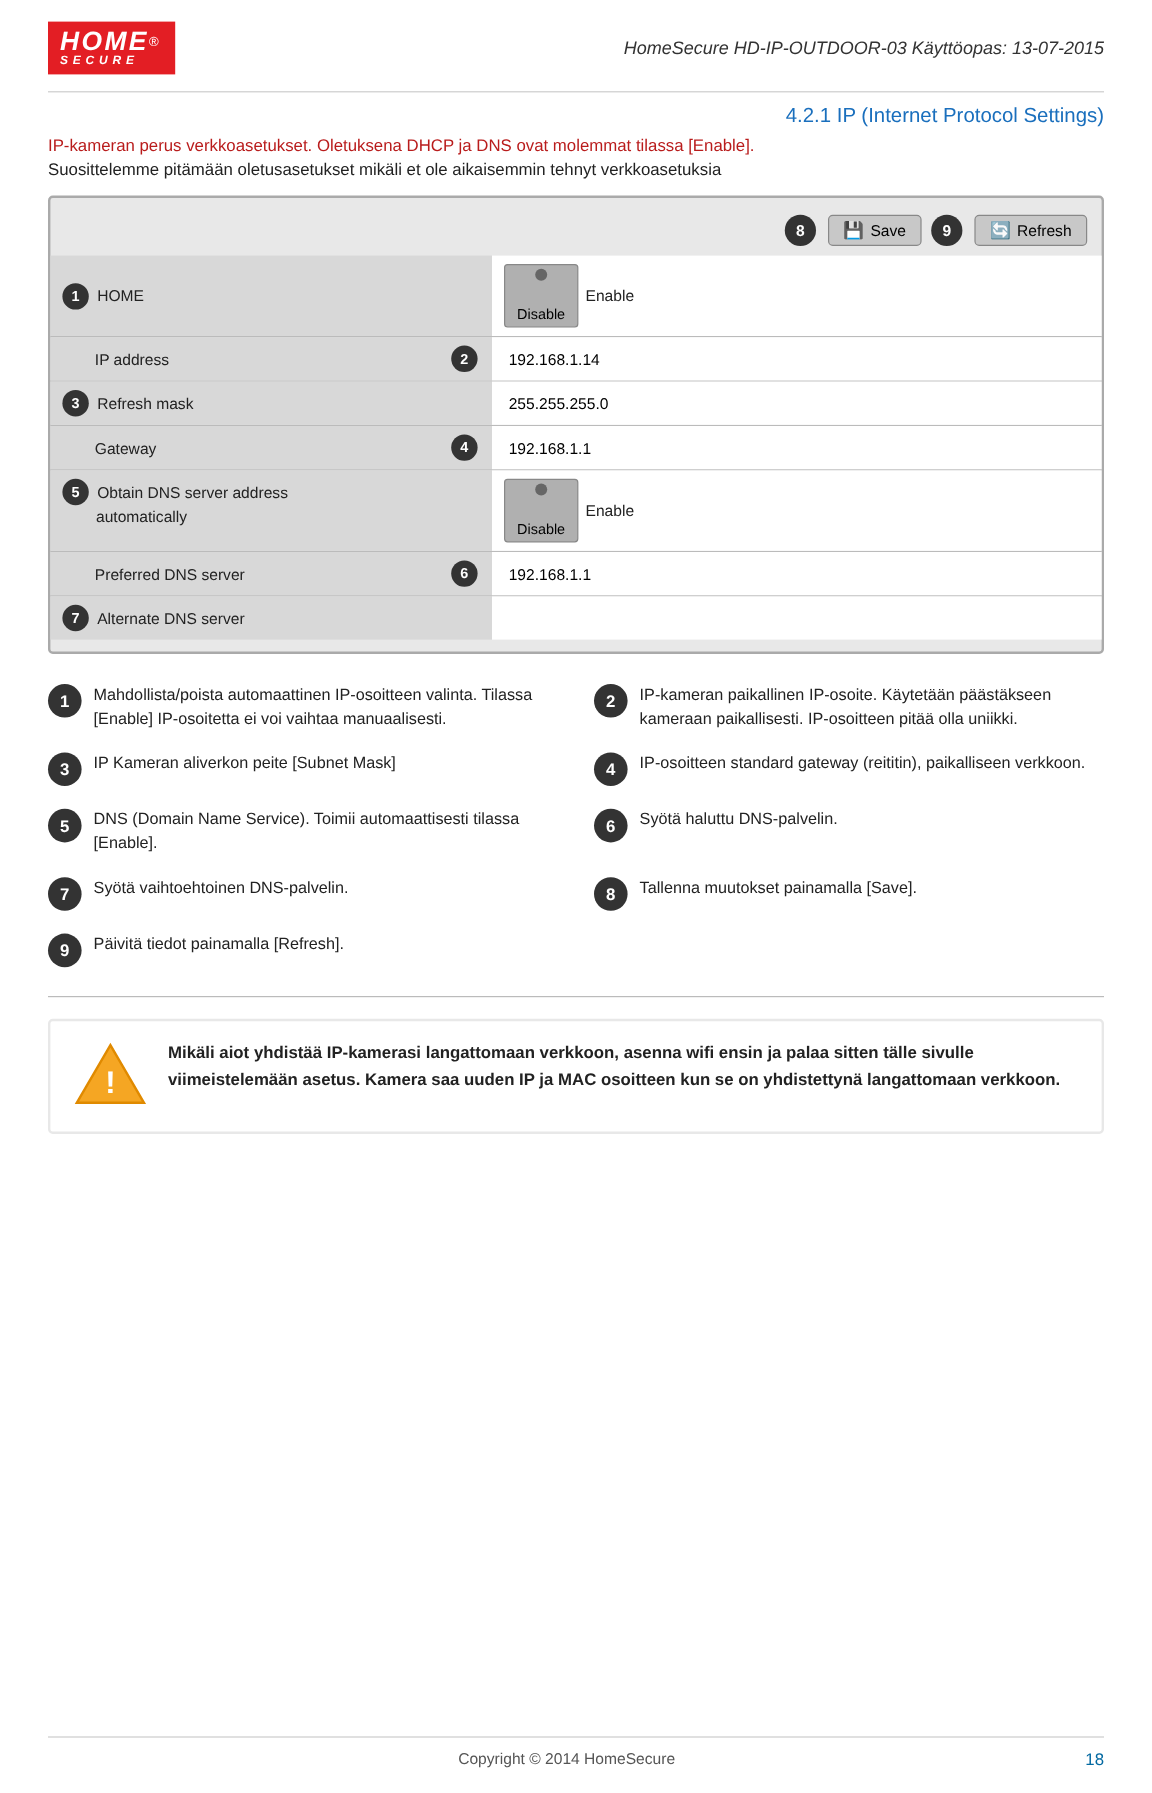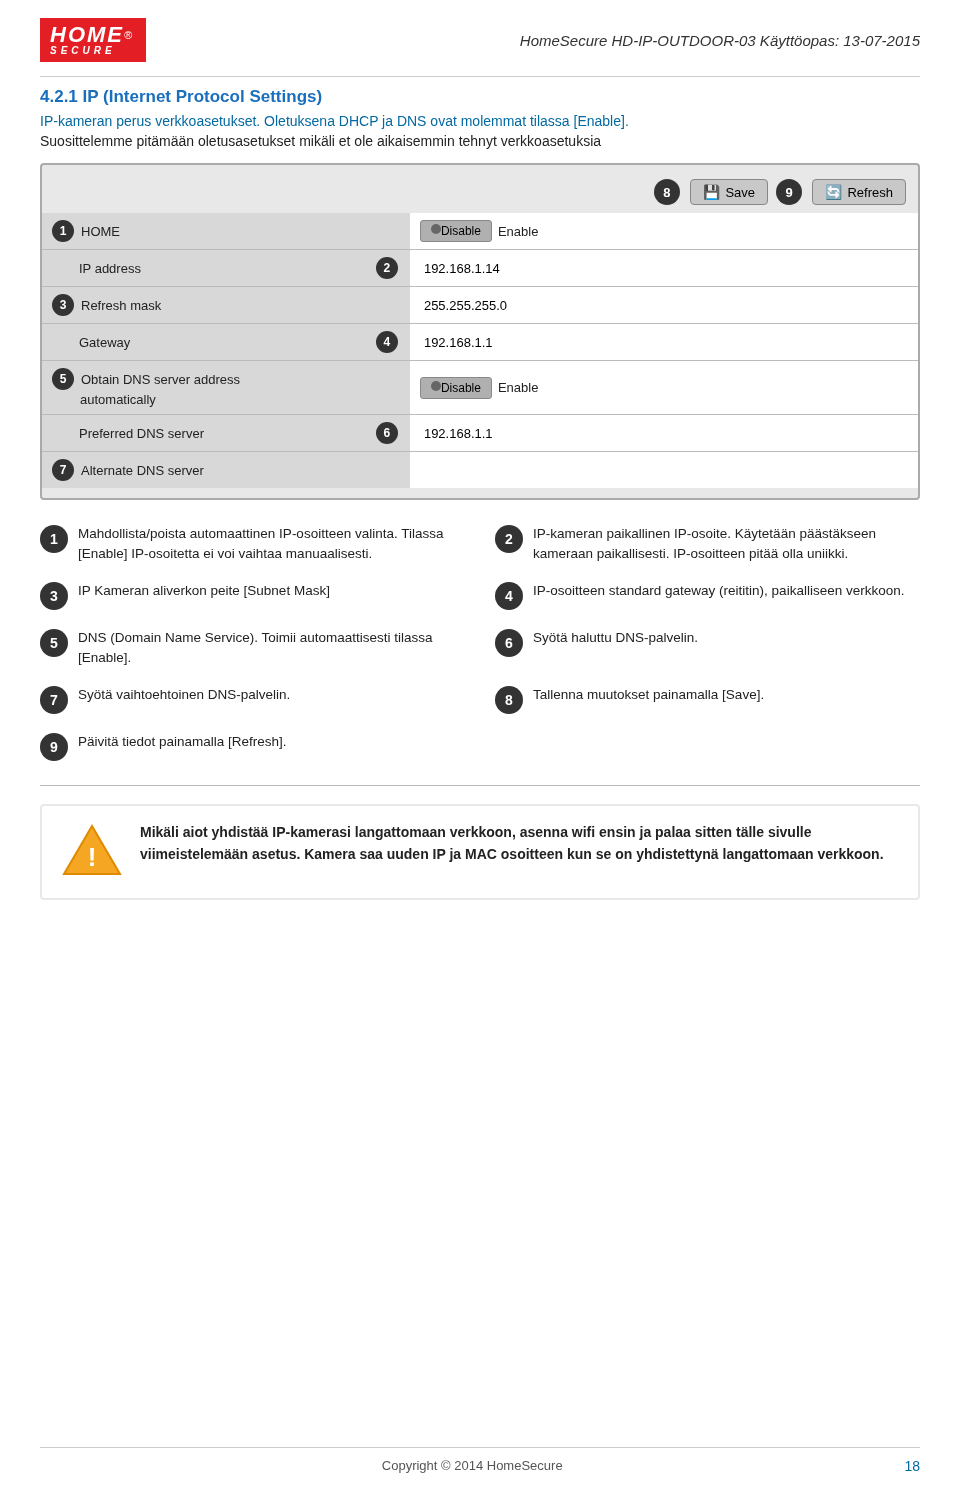--- a/index.html
+++ b/index.html
@@ -53,27 +53,28 @@
     .header-title {
       font-size: 15px;
       color: #333;
       text-align: right;
     }
 
     
     .section-title {
       color: #1a6fbd;
       font-size: 17px;
-      font-weight: bold;
+      font-weight: normal;
       margin-bottom: 6px;
       margin-top: 10px;
+      text-align: right;
     }
     .section-subtitle {
       font-size: 14px;
-      color: #0369a1;
+      color: #b91c1c;
       margin-bottom: 4px;
     }
     .section-subtitle2 {
       font-size: 14px;
       color: #222;
       margin-bottom: 14px;
     }
 
     
     .ui-panel {
@@ -140,22 +141,23 @@
       gap: 6px;
     }
     .toggle-btn {
       background: #b0b0b0;
       border: 1.5px solid #888;
       border-radius: 3px;
       font-size: 12px;
       padding: 3px 10px;
       cursor: pointer;
       display: flex;
-      align-items: flex-start;
-      gap: 0;
+      align-items: center;
+      gap: 21px;
+      flex-direction: column;
     }
     .toggle-btn .dot {
       width: 10px;
       height: 10px;
       background: #666;
       border-radius: 50%;
       display: inline-block;
     }
     .toggle-label {
       font-size: 13px;

